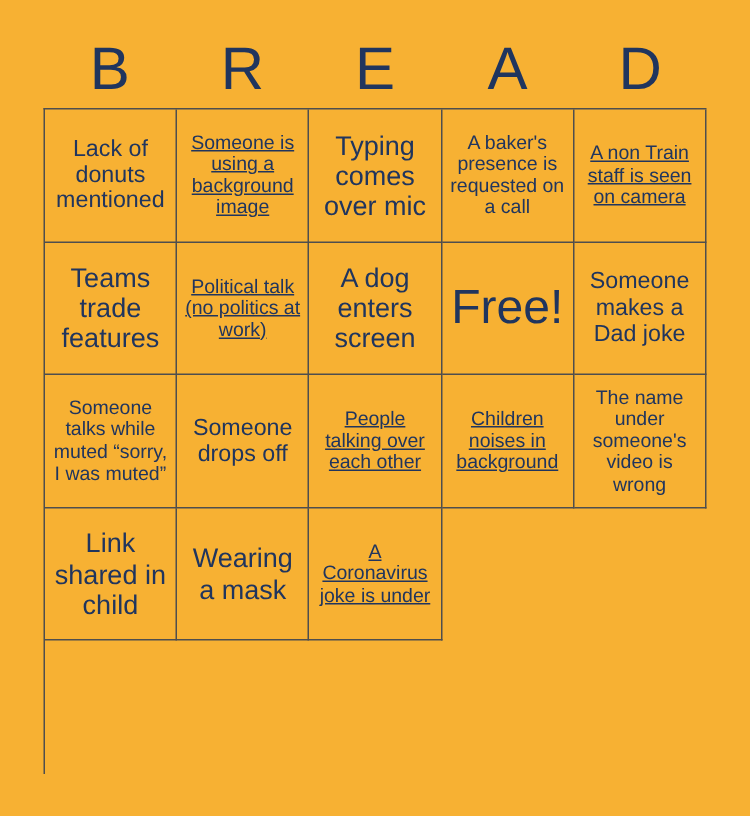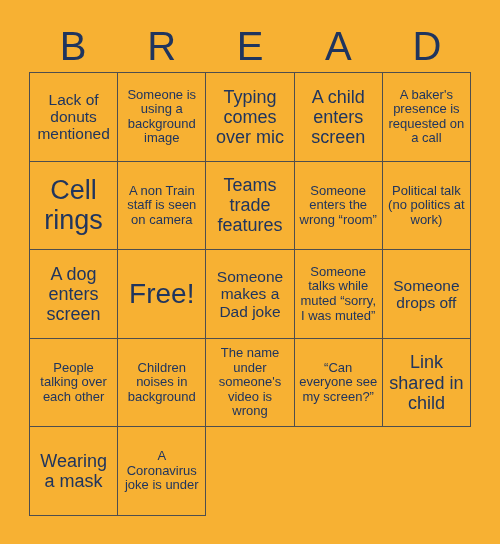--- a/index.html
+++ b/index.html
@@ -63,24 +63,24 @@
     padding: 2px 4px;
     overflow: hidden;
   }
   .cell-text {
     display: block;
     width: 100%;
     line-height: 1.12;
   }
   
   .fs-xs .cell-text { font-size: 13px; }
-  .fs-sm .cell-text { font-size: 13px; }
+  .fs-sm .cell-text { font-size: 13px; text-decoration: underline; }
   .fs-md .cell-text { font-size: 15.5px; }
   .fs-lg .cell-text { font-size: 18px; }
-  .fs-xl .cell-text { font-size: 28px; }
+  .fs-xl .cell-text { font-size: 32px; }
   .fs-xxl .cell-text { font-size: 27px; }
 </style>
 </head>
 <body style="background: rgb(247, 177, 51);">
 
 <div id="card">
 
   <div id="header-row">
     <div class="header-letter">B</div>
     <div class="header-letter">R</div>
@@ -92,38 +92,29 @@
   <div id="grid">
     <div class="cell fs-md">
         <span class="cell-text">Lack of donuts mentioned</span>
       </div>
     <div class="cell fs-sm">
         <span class="cell-text">Someone is using a background image</span>
       </div>
     <div class="cell fs-lg">
         <span class="cell-text">Typing comes over mic</span>
       </div>
-    <div class="cell fs-lg">
-        <span class="cell-text">A child enters screen</span>
-      </div>
     <div class="cell fs-xs">
         <span class="cell-text">A baker's presence is requested on a call</span>
       </div>
 
-    <div class="cell fs-xxl">
-        <span class="cell-text">Cell rings</span>
-      </div>
     <div class="cell fs-sm">
         <span class="cell-text">A non Train staff is seen on camera</span>
       </div>
     <div class="cell fs-lg">
         <span class="cell-text">Teams trade features</span>
-      </div>
-    <div class="cell fs-sm">
-        <span class="cell-text">Someone enters the wrong “room”</span>
       </div>
 
     <div class="cell fs-sm">
         <span class="cell-text">Political talk (no politics at work)</span>
       </div>
     <div class="cell fs-lg">
         <span class="cell-text">A dog enters screen</span>
       </div>
     <div class="cell fs-xl">
         <span class="cell-text">Free!</span>
@@ -141,23 +132,20 @@
     <div class="cell fs-sm">
         <span class="cell-text">People talking over each other</span>
       </div>
     <div class="cell fs-sm">
         <span class="cell-text">Children noises in background</span>
       </div>
     <div class="cell fs-xs">
         <span class="cell-text">The name under someone's video is wrong</span>
       </div>
 
-    <div class="cell fs-sm">
-        <span class="cell-text">“Can everyone see my screen?”</span>
-      </div>
     <div class="cell fs-lg">
         <span class="cell-text">Link shared in child</span>
       </div>
     <div class="cell fs-lg">
         <span class="cell-text">Wearing a mask</span>
       </div>
     <div class="cell fs-sm">
         <span class="cell-text">A Coronavirus joke is under</span>
       </div>
   </div>

